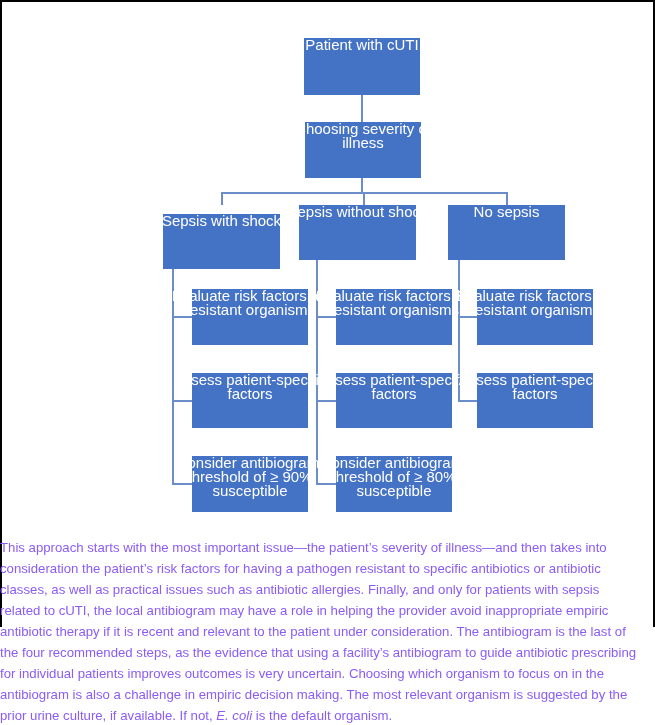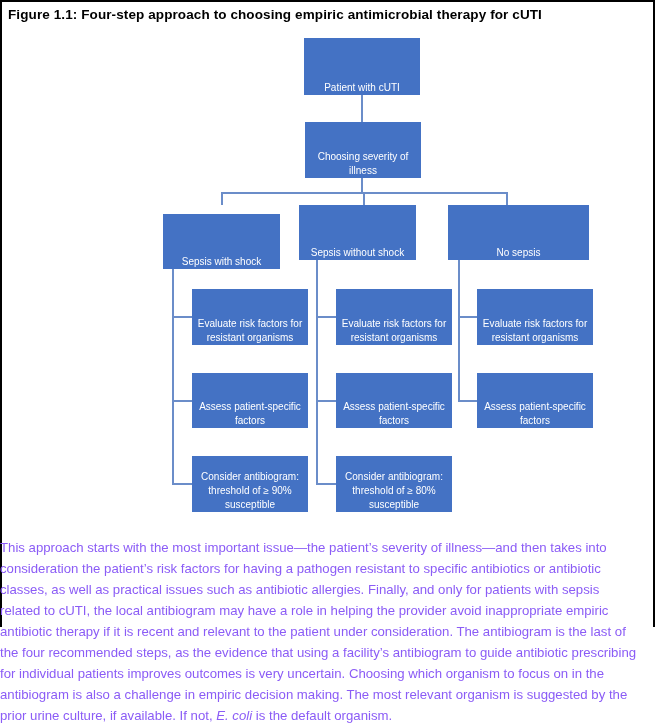--- a/index.html
+++ b/index.html
@@ -18,43 +18,42 @@
   }
   .title{
     position:absolute;left:8px;top:7px;right:10px;
     font-size:13.5px;font-weight:bold;color:#000;
     letter-spacing:0.1px;
   }
   .box{
     position:absolute;
     background:var(--box-fill,#4472C4);
     color:var(--box-text,#fff);
-    display:flex;align-items:flex-end;justify-content:center;
+    display:flex;align-items:flex-start;justify-content:center;
     text-align:center;
-    font-size:10px;line-height:14px;
+    font-size:15px;line-height:14px;
   }
   .box span{white-space:pre;}
   .conn{
     position:absolute;
     background:var(--conn,#6B8DC9);
   }
   .bodytext{
     position:absolute;left:0;top:524px;width:641px;
     font-size:13.2px;line-height:21px;color:#8b5cf6;
     text-align:left;
   }
 </style>
 </head>
 <body>
 
 <div class="page" style="--box-fill: #4472C4; --box-text: #FFFFFF; --conn: #6B8DC9;">
 
   <div class="frame"></div>
 
-  <div class="title">Figure 1.1: Four-step approach to choosing empiric antimicrobial therapy for cUTI</div>
 
   <div>
 
     <div class="conn" style="left:361px;top:95px;width:2px;height:27px"></div>
     <div class="conn" style="left:361px;top:178px;width:2px;height:14px"></div>
     <div class="conn" style="left:221px;top:192px;width:287px;height:2px"></div>
     <div class="conn" style="left:221px;top:192px;width:2px;height:13px"></div>
     <div class="conn" style="left:363px;top:192px;width:2px;height:13px"></div>
     <div class="conn" style="left:506px;top:192px;width:2px;height:13px"></div>
 
@@ -79,21 +78,21 @@
       <span>Choosing severity of
 illness</span>
     </div>
 
     <div class="box" style="left:163px;top:214px;width:117px;height:55px">
       <span>Sepsis with shock</span>
     </div>
     <div class="box" style="left:299px;top:205px;width:117px;height:55px">
       <span>Sepsis without shock</span>
     </div>
-    <div class="box" style="left:448px;top:205px;width:141px;height:55px">
+    <div class="box" style="left:448px;top:205px;width:117px;height:55px">
       <span>No sepsis</span>
     </div>
 
     <div class="box" style="left:192px;top:289px;width:116px;height:56px">
       <span>Evaluate risk factors for
 resistant organisms</span>
     </div>
     <div class="box" style="left:336px;top:289px;width:116px;height:56px">
       <span>Evaluate risk factors for
 resistant organisms</span>

